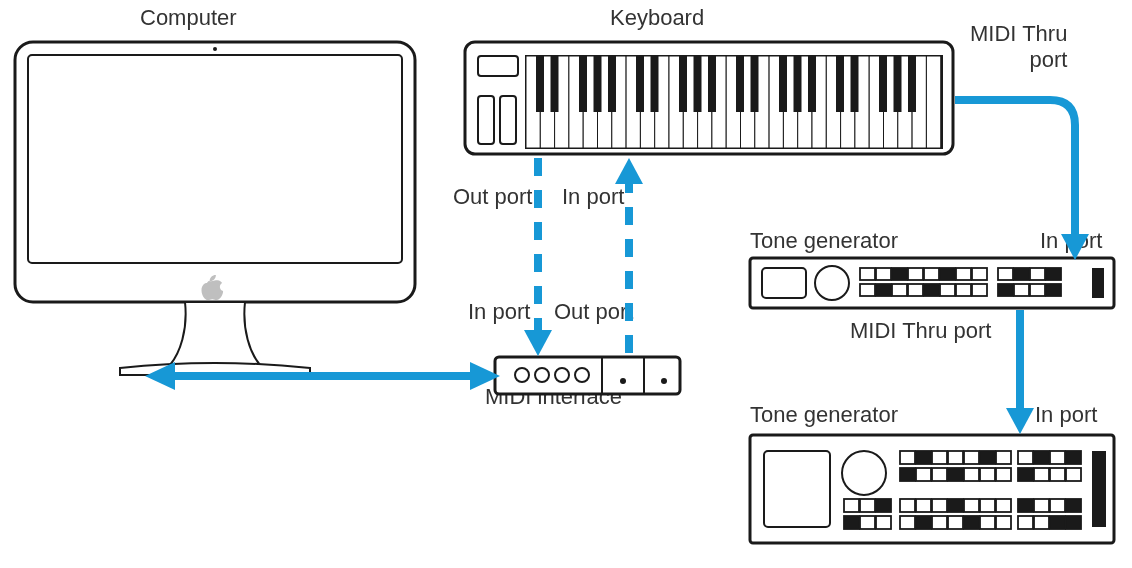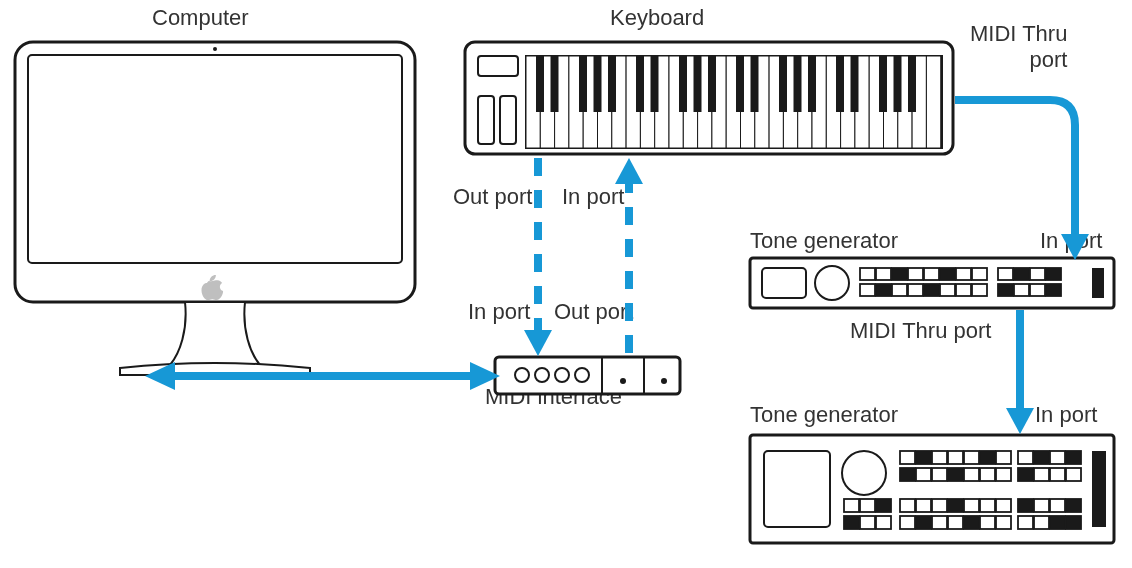--- a/index.html
+++ b/index.html
@@ -42,21 +42,21 @@
   .tg-body { fill: #fff; stroke: #1a1a1a; stroke-width: 3; }
   .tg-screen { fill: #fff; stroke: #1a1a1a; stroke-width: 2; }
   .tg-knob { fill: #fff; stroke: #1a1a1a; stroke-width: 2; }
   .tg-btn { fill: #fff; stroke: #1a1a1a; stroke-width: 1.8; }
   .tg-btn-dark { fill: #1a1a1a; }
   .tg-side { fill: #1a1a1a; }
 </style>
 </head>
 <body>
 
-<div class="label" style="left:140px; top:5px;margin-left:12px;">Computer</div>
+<div class="label" style="left:140px; top:5px;">Computer</div>
 <div class="label" style="left:610px; top:5px;">Keyboard</div>
 
 <div class="label" style="left:453px; top:184px;">Out port</div>
 <div class="label" style="left:562px; top:184px;">In port</div>
 <div class="label" style="left:468px; top:299px;">In port</div>
 <div class="label" style="left:554px; top:299px;">Out port</div>
 
 <div class="label" style="left:485px; top:384px;">MIDI interface</div>
 
 <div class="label" style="left:970px; top:21px; text-align:right; white-space:pre;"><span>MIDI Thru

